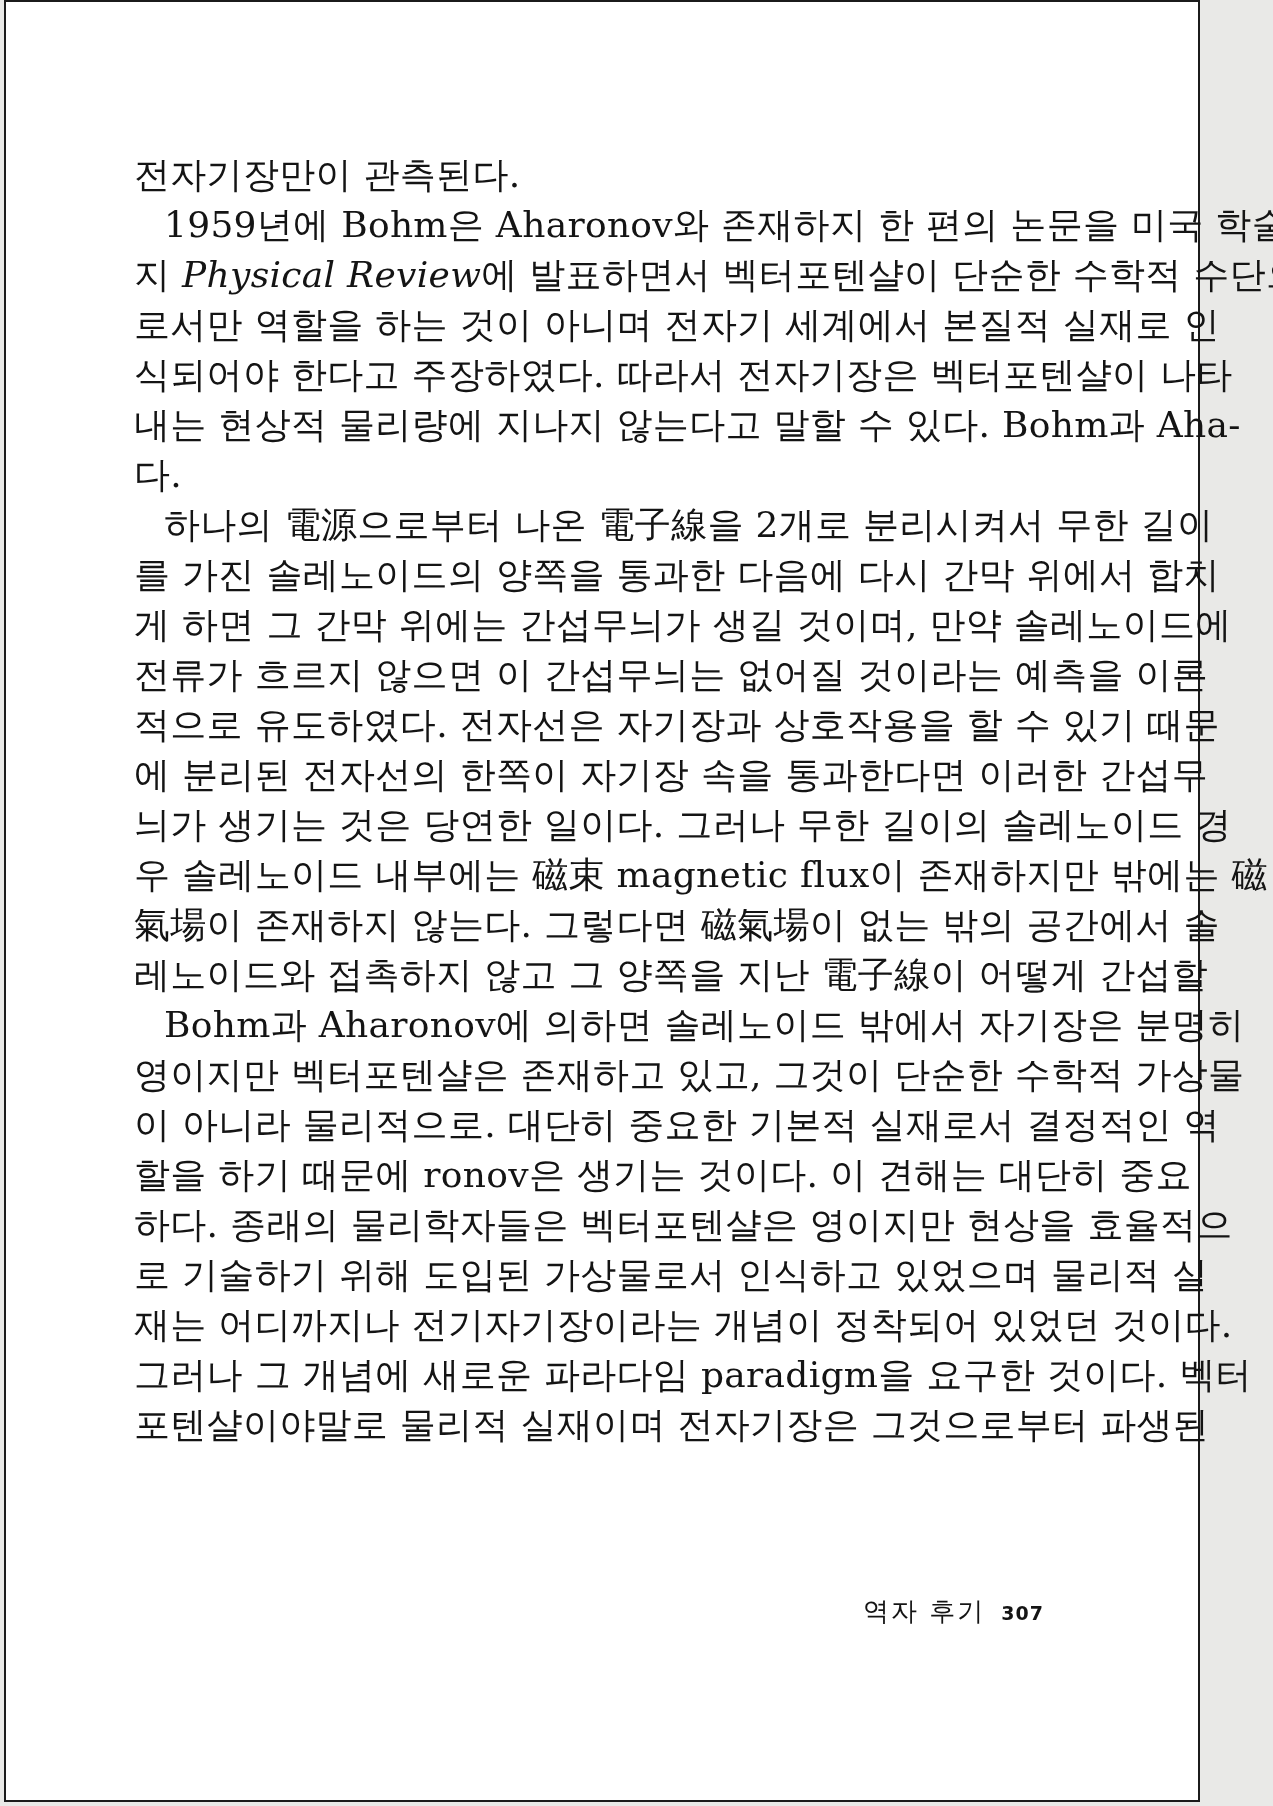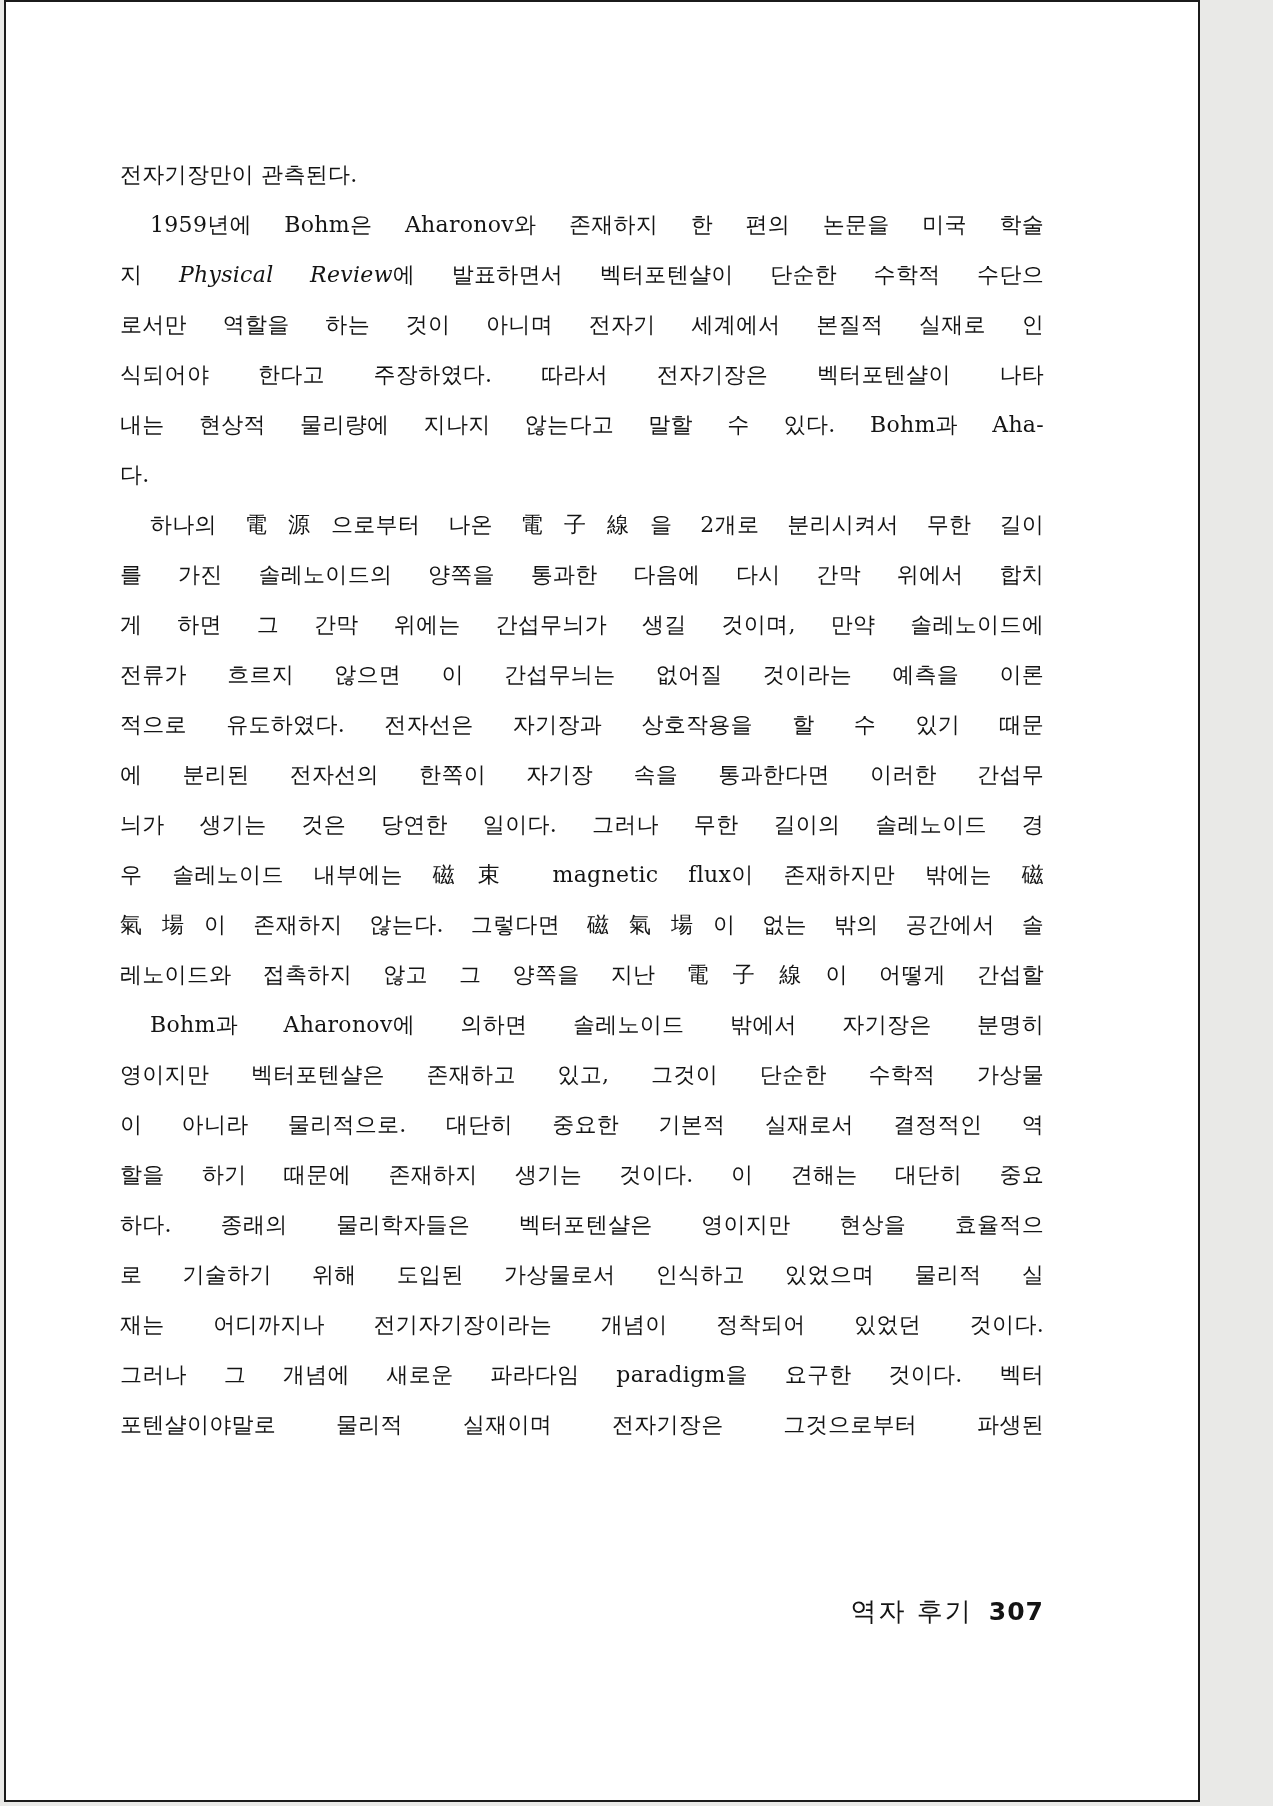--- a/index.html
+++ b/index.html
@@ -21,29 +21,30 @@
     border: 2px solid #1b1b1b;
     box-sizing: content-box;
   }
   .text-block {
     position: absolute;
     left: 114px;
     top: 148px;
     width: 924px;
   }
   .line {
-    font-size: 22px;
+    font-size: 36px;
     line-height: 50px;
     height: 50px;
     color: #141414;
     text-align: justify;
     text-align-last: justify;
     word-break: keep-all;
     white-space: nowrap;
     letter-spacing: 0.3px;
+    margin-left: 14px;
   }
   .line.nojustify {
     text-align: left;
     text-align-last: left;
   }
   .line.indent {
     text-indent: 30px;
   }
   .italic {
     font-style: italic;
@@ -55,21 +56,21 @@
     width: 924px;
     text-align: right;
     color: #141414;
   }
   .footer .footer-label {
     font-size: 26px;
     letter-spacing: 2px;
     text-align: right;
   }
   .footer .footer-num {
-    font-size: 25px;
+    font-size: 19px;
     font-family: "DejaVu Sans", "Liberation Sans", sans-serif;
     font-weight: bold;
     margin-left: 16px;
     letter-spacing: 1px;
   }
 </style>
 </head>
 <body>
 
 <div class="page">
@@ -87,21 +88,21 @@
       <div class="line"><span>전류가 흐르지 않으면 이 간섭무늬는 없어질 것이라는 예측을 이론</span></div>
       <div class="line"><span>적으로 유도하였다. 전자선은 자기장과 상호작용을 할 수 있기 때문</span></div>
       <div class="line"><span>에 분리된 전자선의 한쪽이 자기장 속을 통과한다면 이러한 간섭무</span></div>
       <div class="line"><span>늬가 생기는 것은 당연한 일이다. 그러나 무한 길이의 솔레노이드 경</span></div>
       <div class="line"><span>우 솔레노이드 내부에는 磁束 magnetic flux이 존재하지만 밖에는 磁</span></div>
       <div class="line"><span>氣場이 존재하지 않는다. 그렇다면 磁氣場이 없는 밖의 공간에서 솔</span></div>
       <div class="line"><span>레노이드와 접촉하지 않고 그 양쪽을 지난 電子線이 어떻게 간섭할</span></div>
       <div class="line indent"><span>Bohm과 Aharonov에 의하면 솔레노이드 밖에서 자기장은 분명히</span></div>
       <div class="line"><span>영이지만 벡터포텐샬은 존재하고 있고, 그것이 단순한 수학적 가상물</span></div>
       <div class="line"><span>이 아니라 물리적으로. 대단히 중요한 기본적 실재로서 결정적인 역</span></div>
-      <div class="line"><span>할을 하기 때문에 존재하지 생기는 것이다. 이 견해는 대단히 중요</span></div>
+      <div class="line"><span>할을 하기 때문에 ronov은 생기는 것이다. 이 견해는 대단히 중요</span></div>
       <div class="line"><span>하다. 종래의 물리학자들은 벡터포텐샬은 영이지만 현상을 효율적으</span></div>
       <div class="line"><span>로 기술하기 위해 도입된 가상물로서 인식하고 있었으며 물리적 실</span></div>
       <div class="line"><span>재는 어디까지나 전기자기장이라는 개념이 정착되어 있었던 것이다.</span></div>
       <div class="line"><span>그러나 그 개념에 새로운 파라다임 paradigm을 요구한 것이다. 벡터</span></div>
       <div class="line"><span>포텐샬이야말로 물리적 실재이며 전자기장은 그것으로부터 파생된</span></div>
     </div>
   <div class="footer">
     <span class="footer-label">역자 후기</span><span class="footer-num">307</span>
   </div>
 </div>

